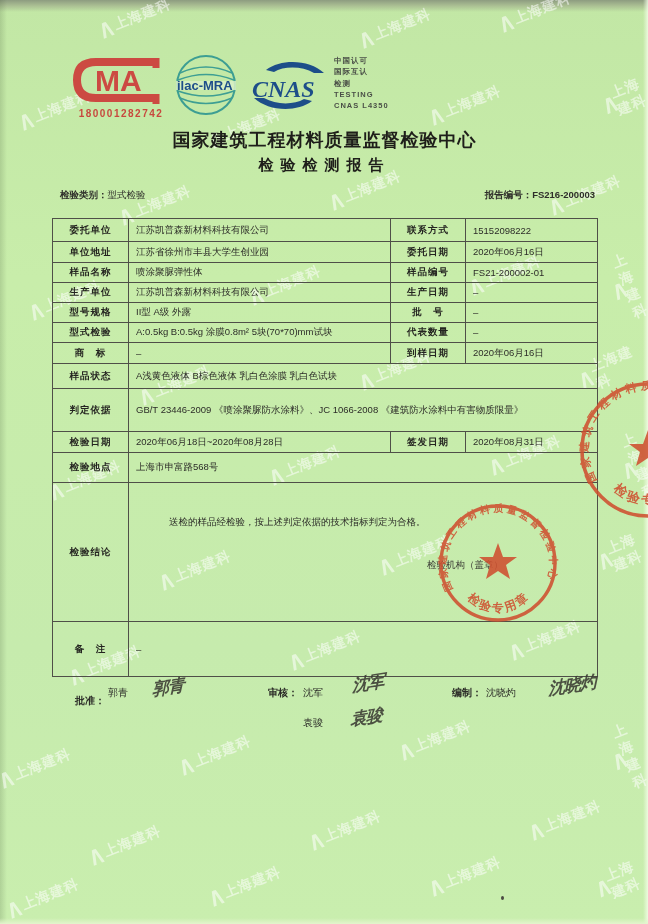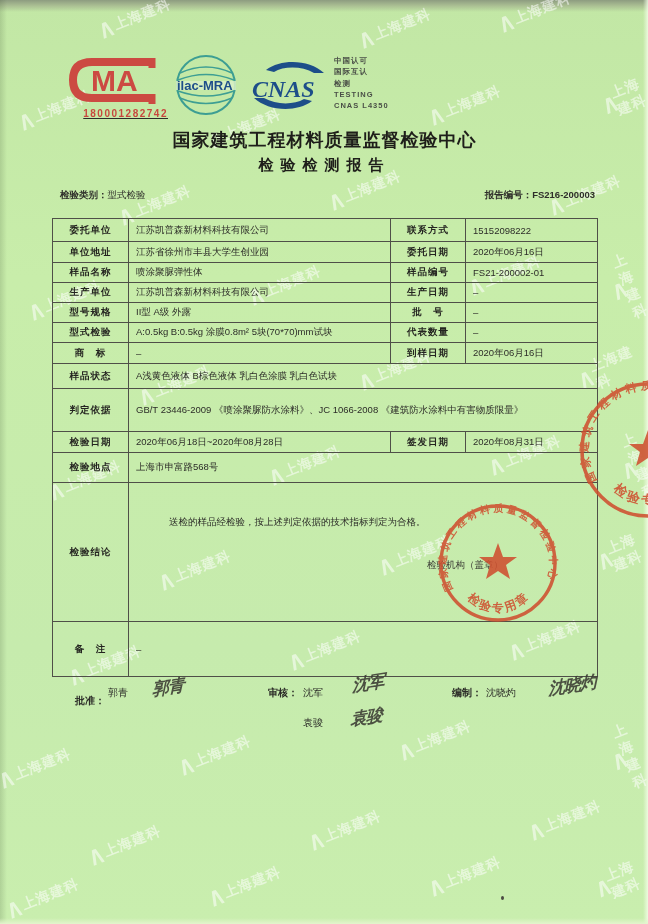--- a/index.html
+++ b/index.html
@@ -20,21 +20,21 @@
   
   .wm{position:absolute;display:flex;align-items:center;gap:4px;
     transform:rotate(-22deg);opacity:.55;pointer-events:none;}
   .wm-mark{display:inline-block;width:9px;height:15px;position:relative;}
   .wm-mark::before,.wm-mark::after{content:"";position:absolute;background:#fff;}
   .wm-mark::before{left:0;top:0;width:3px;height:15px;transform:skewX(-14deg);}
   .wm-mark::after{left:5px;top:0;width:3px;height:15px;transform:skewX(14deg);}
   .wm-text{color:#fff;font-weight:bold;font-size:14px;letter-spacing:1px;}
   
   .logos{position:absolute;left:58px;top:55px;width:400px;height:70px;}
-  .cma{position:absolute;left:0;top:0;width:110px;text-align:right;text-decoration:underline;}
+  .cma{position:absolute;left:8px;top:0;width:110px;text-align:center;}
   .cma-number{font-size:10px;font-weight:bold;color:#c8483e;letter-spacing:1.5px;margin-top:-3px;}
   .ilac{position:absolute;left:116px;top:-2px;}
   .cnas{position:absolute;left:190px;top:2px;}
   .accred{position:absolute;left:276px;top:0;font-size:7.5px;line-height:1.5;color:#4a4f47;font-weight:bold;}
   .accred div{letter-spacing:1px;}
   
   .org-title{position:absolute;left:52px;top:128px;width:545px;text-align:center;
     font-size:18px;font-weight:bold;letter-spacing:1px;color:#1e1e1a;}
   .report-title{position:absolute;left:52px;top:156px;width:545px;text-align:center;
     font-size:15px;font-weight:bold;letter-spacing:7px;color:#1e1e1a;}

